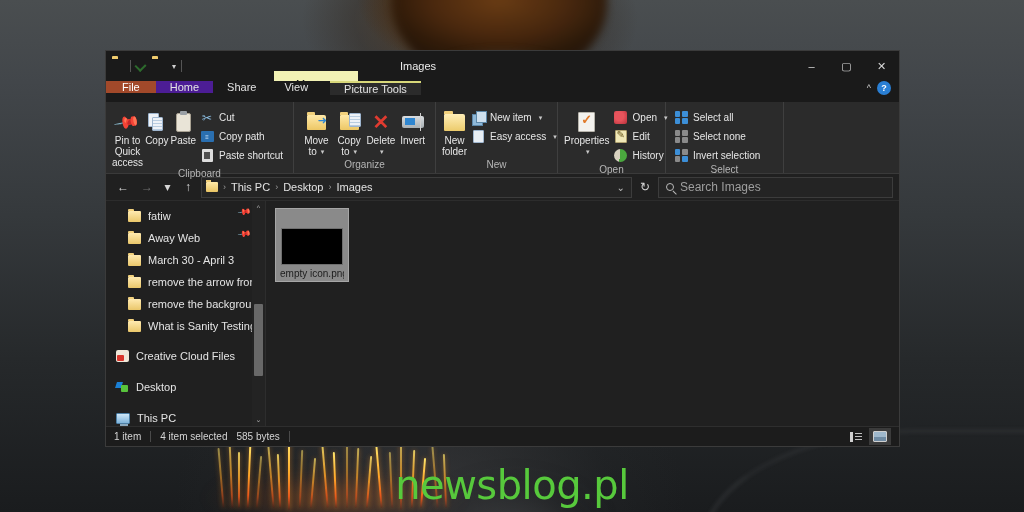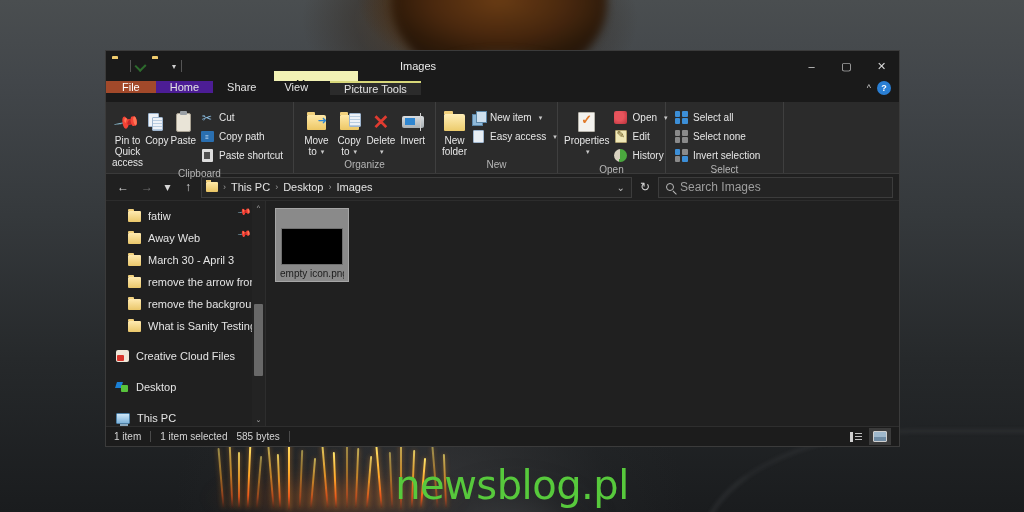--- a/index.html
+++ b/index.html
@@ -800,21 +800,21 @@
           <div class="inner"></div>
         </div>
         <div class="tile-name">empty icon.png</div>
       </div>
     </div>
   </div>
 
   <div class="statusbar">
     <span>1 item</span>
     <span class="st-sep"></span>
-    <span>1 item selected</span>
+    <span>4 item selected</span>
     <span>585 bytes</span>
     <span class="st-sep"></span>
     <span class="status-right">
       <span class="viewbtn">
         <span class="vb-details">
           <span class="bar"></span>
           <span class="lines">
               <i></i>
               <i></i>
               <i></i>

